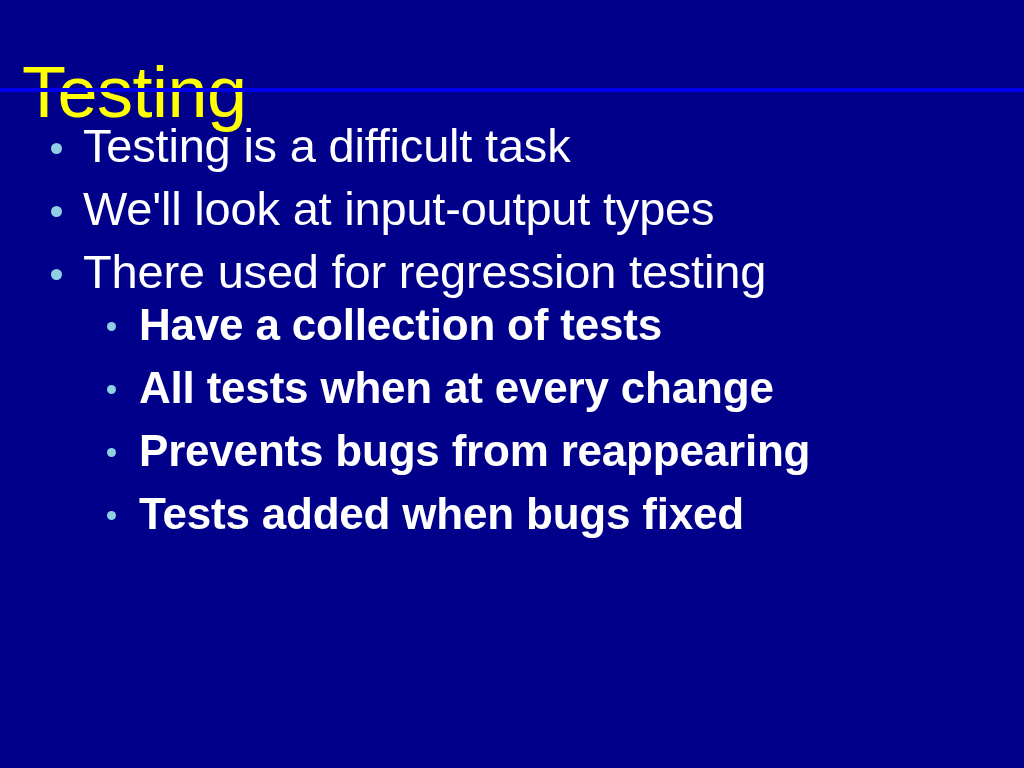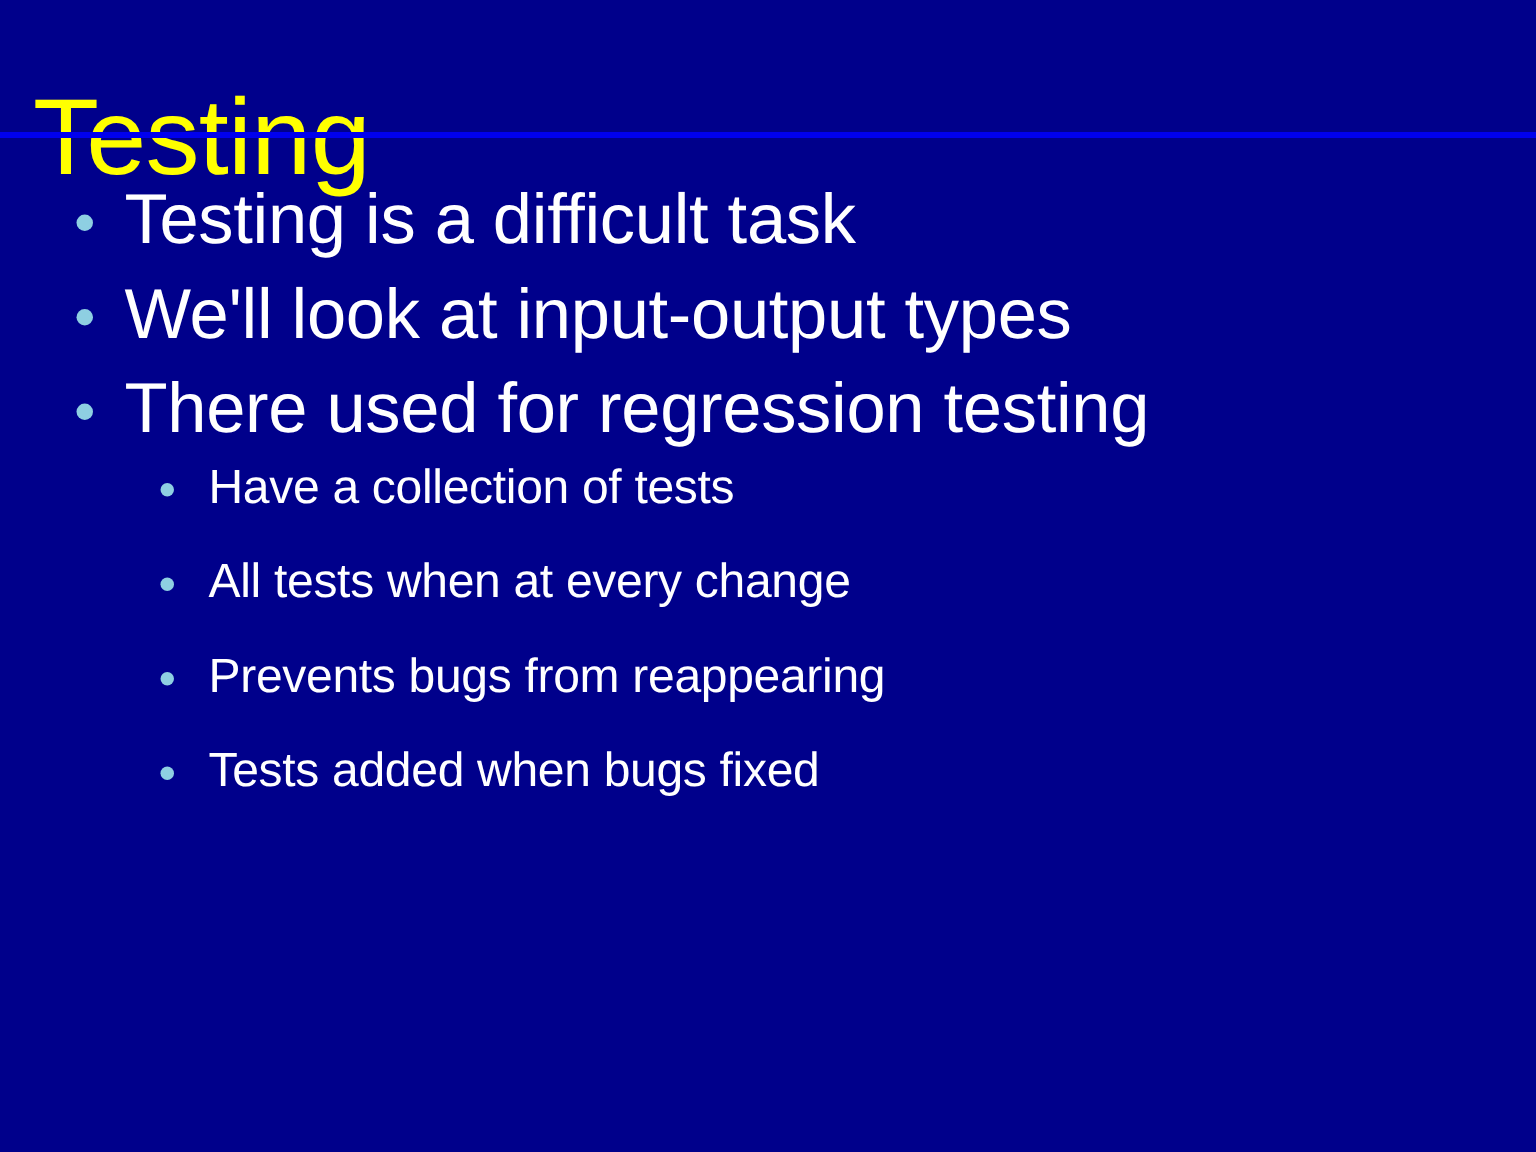--- a/index.html
+++ b/index.html
@@ -93,23 +93,24 @@
   
   .level-2 .marker {
     left: 107px;
     top: 17px;
     width: 9px;
     height: 9px;
   }
   .level-2 .bullet-text {
     left: 139px;
     top: -12px;
-    font-size: 32px;
+    font-size: 44px;
     line-height: 63px;
     letter-spacing: -0.2px;
+    font-weight: bold;
   }
 </style>
 </head>
 <body>
 
 <div class="slide">
 
   <h1 class="slide-title">Testing</h1>
 
   <div class="title-rule"></div>

